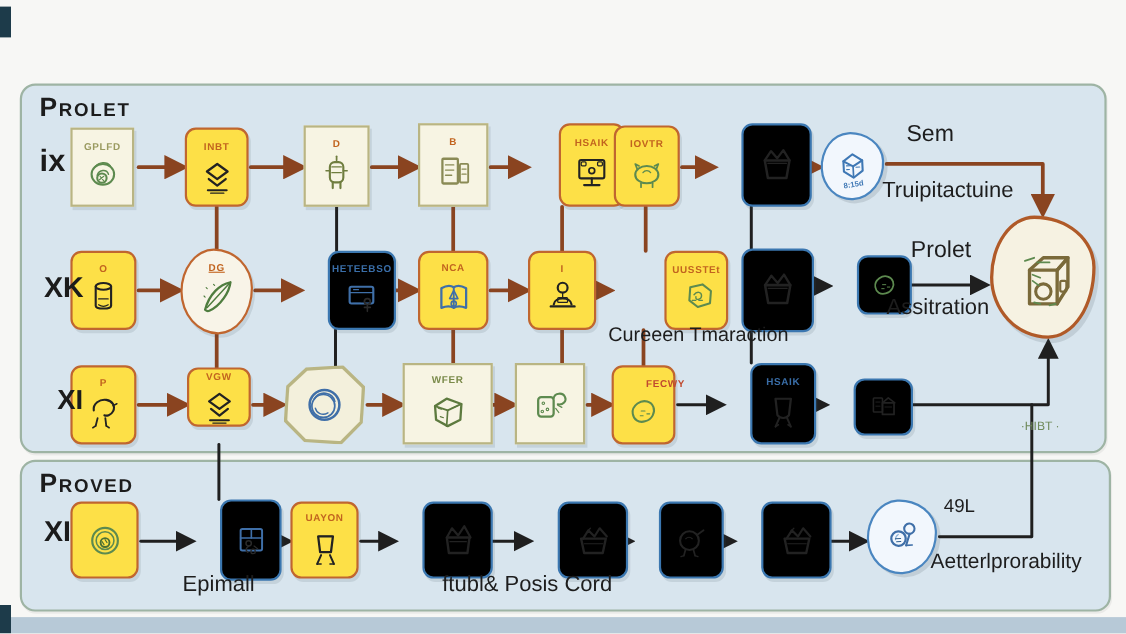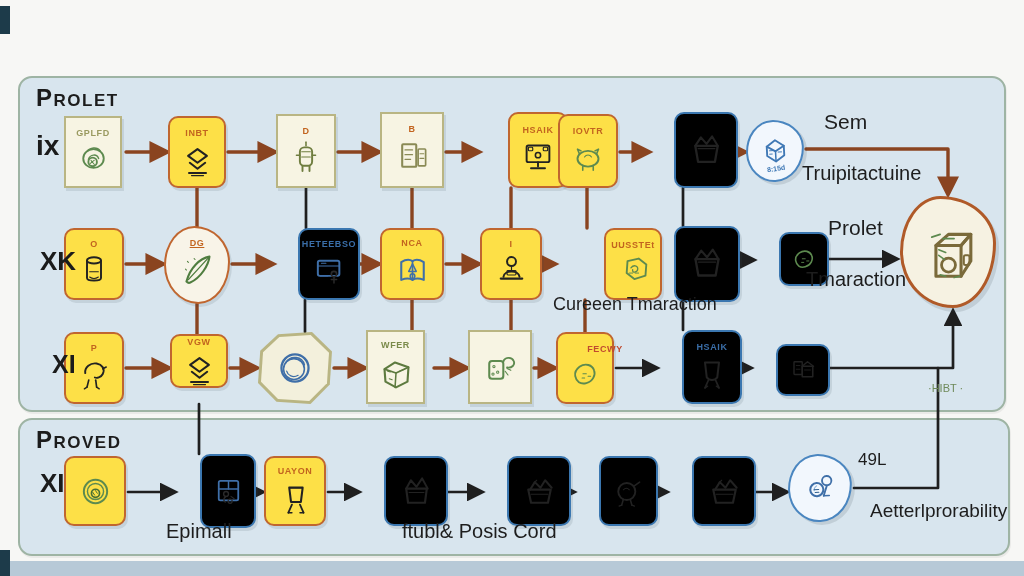--- a/index.html
+++ b/index.html
@@ -318,21 +318,21 @@
           <div class="icon-wrap">
             <svg width="50" height="50" viewBox="0 0 48 48" fill="none">
               <circle cx="24" cy="24" r="13" stroke="#3f6fa8" stroke-width="2.2" fill="none"></circle>
               <circle cx="23" cy="25" r="10" stroke="#3f6fa8" stroke-width="1.5" fill="none"></circle>
               <path d="M15 19c5-8 16-6 18 2" stroke="#3f6fa8" stroke-width="1.5" stroke-linecap="round" stroke-linejoin="round" fill="none"></path>
               <path d="M27 31c-5 3-10 0-11-4" stroke="#3f6fa8" stroke-width="1.2" stroke-linecap="round" stroke-linejoin="round" fill="none"></path>
             </svg>
           </div>
         </div>
       </div>
-      <div class="node style-olive" style="left: 366px; top: 330px; width: 59px; height: 74px;">
+      <div class="node style-olive" style="left: 366px; top: 330px; width: 82px; height: 74px;">
         <div class="nlabel" style="color: rgb(122, 138, 74);">WFER</div>
         <div class="icon-wrap">
           <svg width="46" height="46" viewBox="0 0 48 48" fill="none">
             <path d="M12 20l11-7 14 5-1 15-12 6-11-6z" stroke="#5d7a3f" stroke-width="2.2" stroke-linecap="round" stroke-linejoin="round" fill="none"></path>
             <path d="M12 20l12 4 13-6" stroke="#5d7a3f" stroke-width="1.8" stroke-linecap="round" stroke-linejoin="round" fill="none"></path>
             <line x1="24" y1="24" x2="23" y2="39" stroke="#5d7a3f" stroke-width="1.6" stroke-linecap="round"></line>
             <path d="M15 22l3 1 M17 30l3 1 M28 22l5-2" stroke="#5d7a3f" stroke-width="1.1" stroke-linecap="round" stroke-linejoin="round" fill="none"></path>
           </svg>
         </div>
       </div>
@@ -482,21 +482,21 @@
       </div>
     </div>
   <div id="labels">
       <div class="row-label" style="left: 36px; top: 130px; font-size: 28px;">ix</div>
       <div class="row-label" style="left: 40px; top: 246px; font-size: 26px;">XK</div>
       <div class="row-label" style="left: 52px; top: 350px; font-size: 25px;">XI</div>
       <div class="row-label" style="left: 40px; top: 468px; font-size: 26px;">XI</div>
       <div class="annotation" style="left: 824px; top: 110px; font-size: 21px;">Sem</div>
       <div class="annotation" style="left: 802px; top: 162px; font-size: 20px;">Truipitactuine</div>
       <div class="annotation" style="left: 828px; top: 216px; font-size: 21px;">Prolet</div>
-      <div class="annotation" style="left: 806px; top: 268px; font-size: 20px;">Tmaraction</div>
+      <div class="annotation" style="left: 806px; top: 268px; font-size: 20px;">Assitration</div>
       <div class="annotation" style="left: 553px; top: 294px; font-size: 18px;">Cureeen Tmaraction</div>
       <div class="annotation" style="left: 928px; top: 382px; font-size: 11px; color: rgb(111, 138, 90);">·HIBT ·</div>
       <div class="annotation" style="left: 166px; top: 520px; font-size: 20px;">Epimall</div>
       <div class="annotation" style="left: 402px; top: 520px; font-size: 20px;">ftubl&amp; Posis Cord</div>
       <div class="annotation" style="left: 858px; top: 450px; font-size: 17px;">49L</div>
-      <div class="annotation" style="left: 846px; top: 500px; font-size: 19px; margin-left: 24px;">Aetterlprorability</div>
+      <div class="annotation" style="left: 846px; top: 500px; font-size: 19px;">Aetterlprorability</div>
     </div>
 </div>
 
 </body></html>

